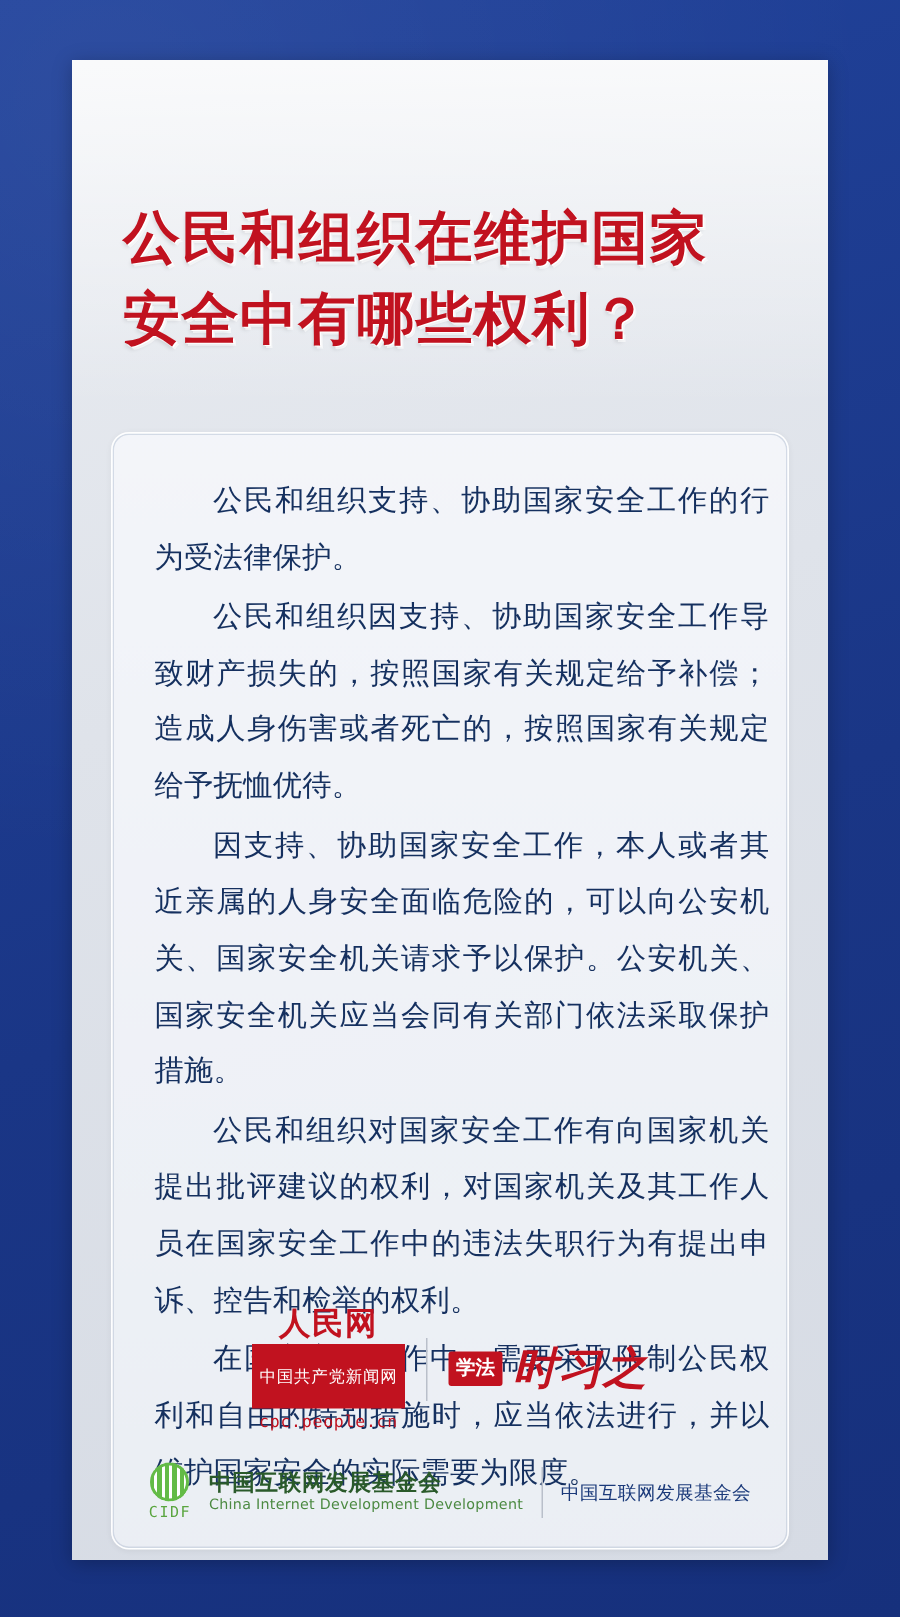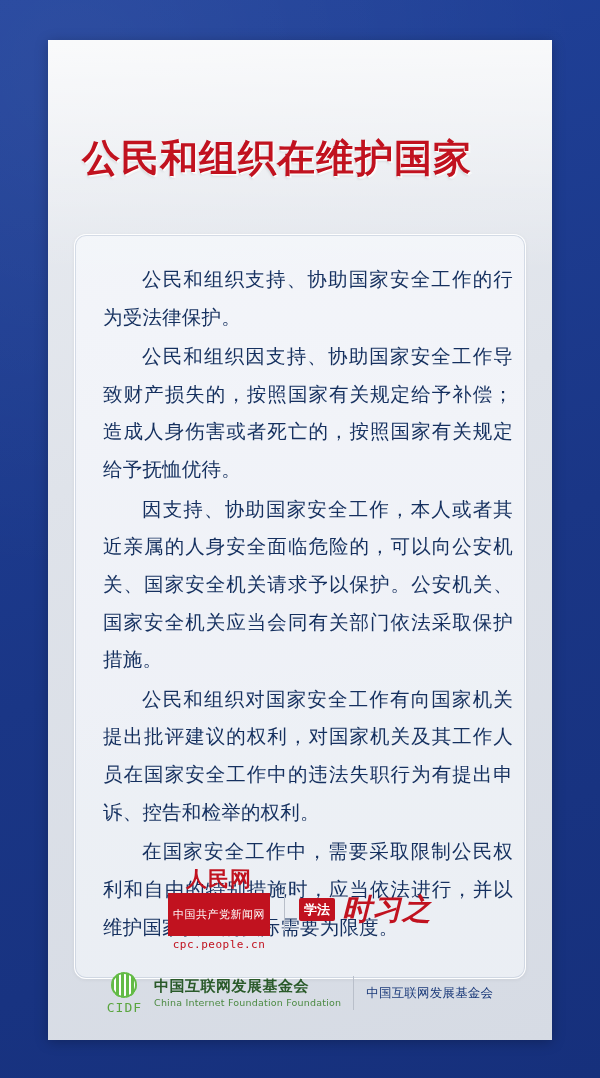--- a/index.html
+++ b/index.html
@@ -182,21 +182,21 @@
     height: 26px;
     border-radius: 50%;
     background:
       repeating-linear-gradient(90deg, #63bb46 0 3px, #ffffff 3px 5px),
       #63bb46;
     box-shadow: inset 0 0 0 2px #63bb46;
   }
   .cidf-label {
     margin-top: 3px;
     font-family: "DejaVu Sans Mono", monospace;
-    font-size: 13px;
+    font-size: 10px;
     color: #5aa53f;
     letter-spacing: 1px;
   }
   .cidf-names {
     text-align: left;
     line-height: 1.35;
   }
   .cidf-cn {
     font-family: "DejaVu Sans", sans-serif;
     font-weight: bold;
@@ -227,20 +227,21 @@
   }
 </style>
 </head>
 <body>
 
 <div class="poster-frame">
   <div class="card">
 
     <div class="headline">
       <div class="headline-line">公民和组织在维护国家</div>
+      <div class="headline-line">安全中有哪些权利？</div>
     </div>
 
     <div class="body-panel">
       <p>公民和组织支持、协助国家安全工作的行为受法律保护。</p>
       <p>公民和组织因支持、协助国家安全工作导致财产损失的，按照国家有关规定给予补偿；造成人身伤害或者死亡的，按照国家有关规定给予抚恤优待。</p>
       <p>因支持、协助国家安全工作，本人或者其近亲属的人身安全面临危险的，可以向公安机关、国家安全机关请求予以保护。公安机关、国家安全机关应当会同有关部门依法采取保护措施。</p>
       <p>公民和组织对国家安全工作有向国家机关提出批评建议的权利，对国家机关及其工作人员在国家安全工作中的违法失职行为有提出申诉、控告和检举的权利。</p>
       <p>在国家安全工作中，需要采取限制公民权利和自由的特别措施时，应当依法进行，并以维护国家安全的实际需要为限度。</p>
     </div>
 
@@ -258,21 +259,21 @@
         </div>
       </div>
 
       <div class="sponsor">
         <div class="cidf-mark">
           <div class="cidf-globe"></div>
           <div class="cidf-label">CIDF</div>
         </div>
         <div class="cidf-names">
           <div class="cidf-cn">中国互联网发展基金会</div>
-          <div class="cidf-en">China Internet Foundation Foundation</div>
+          <div class="cidf-en">China Internet Development Development</div>
         </div>
         <div class="sponsor-divider"></div>
         <div class="sponsor-lines">
           <div>中国互联网发展基金会</div>
         </div>
       </div>
     </div>
 
   </div>
 </div>

